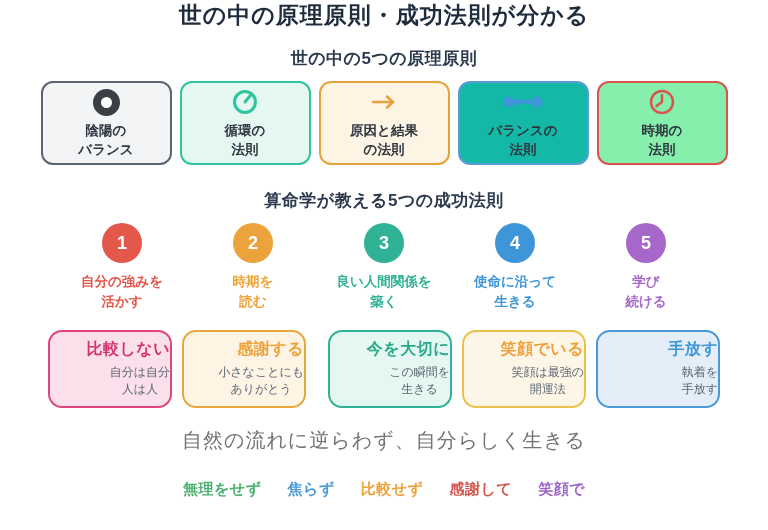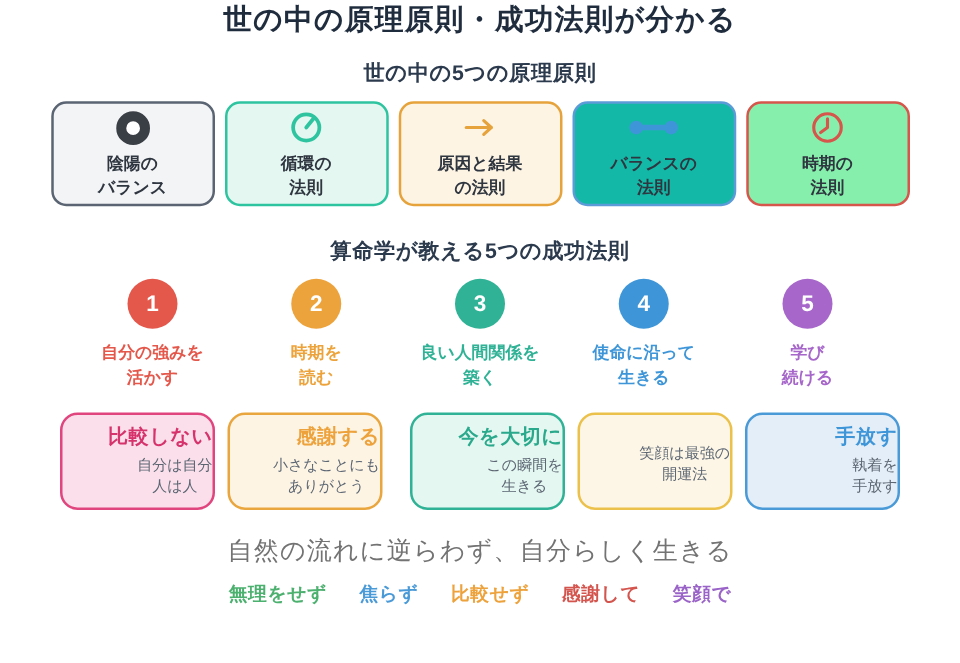--- a/index.html
+++ b/index.html
@@ -63,21 +63,21 @@
     margin-top: 4px; font-size: 12px; color: #5c6673;
     text-align: center; line-height: 1.4;
   }
 
   
   .conclusion-title {
     margin-top: 19px; text-align: center;
     font-size: 20px; font-weight: normal; color: #737373; letter-spacing: 1px;
   }
   .word-row {
-    display: flex; justify-content: center; gap: 26px; margin-top: 12px;
+    display: flex; justify-content: center; gap: 26px; margin-top: 26px;
   }
   .conclusion-word { font-size: 15px; font-weight: bold; letter-spacing: 0.5px; }
 
   svg { display: block; }
 </style>
 </head>
 <body>
 
 <div class="canvas">
 
@@ -219,20 +219,21 @@
 
     <div class="precept-card" style="border-color: rgb(47, 178, 149); background-color: rgb(228, 247, 240); margin-left: 12px;">
       <div class="precept-title" style="color: rgb(42, 169, 140);">今を大切に</div>
       <div class="precept-sub">
         <div>この瞬間を</div>
         <div>生きる</div>
       </div>
     </div>
 
     <div class="precept-card" style="border-color: rgb(236, 193, 75); background-color: rgb(253, 246, 230);">
+      <div class="precept-title" style="color: rgb(240, 160, 58);">笑顔でいる</div>
       <div class="precept-sub">
         <div>笑顔は最強の</div>
         <div>開運法</div>
       </div>
     </div>
 
     <div class="precept-card" style="border-color: rgb(74, 154, 216); background-color: rgb(228, 238, 248);">
       <div class="precept-title" style="color: rgb(62, 150, 216);">手放す</div>
       <div class="precept-sub">
         <div>執着を</div>

